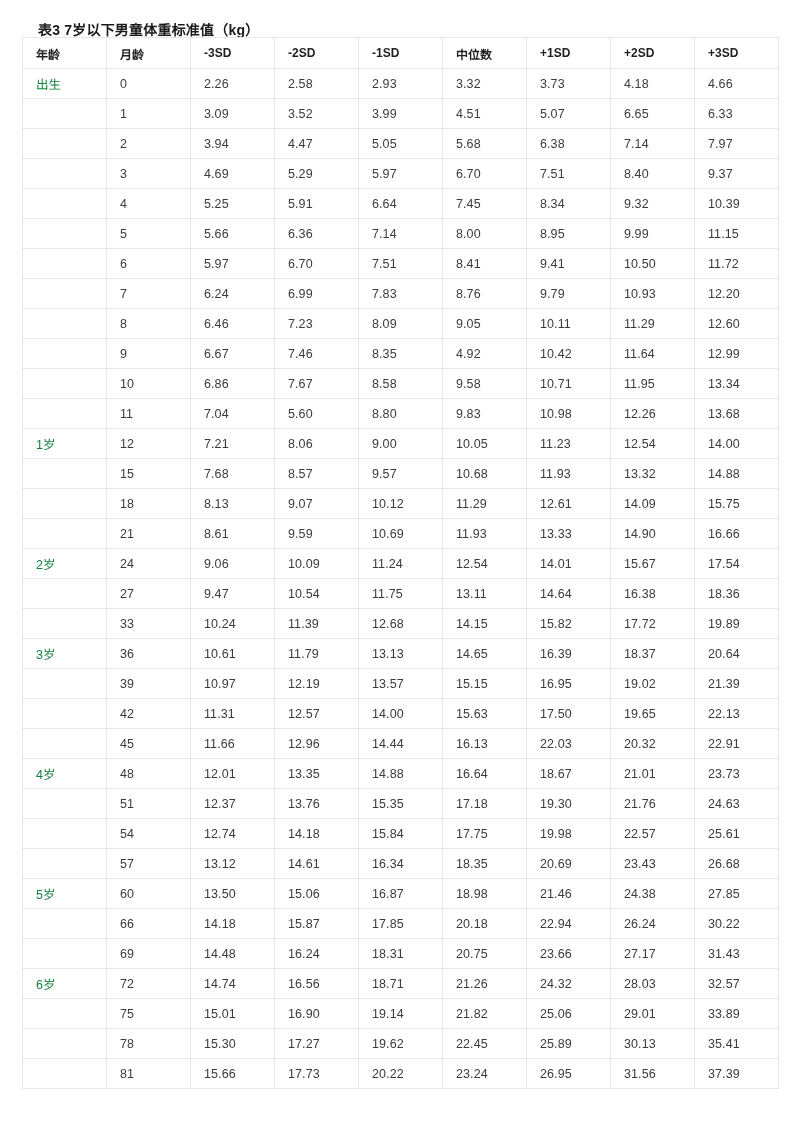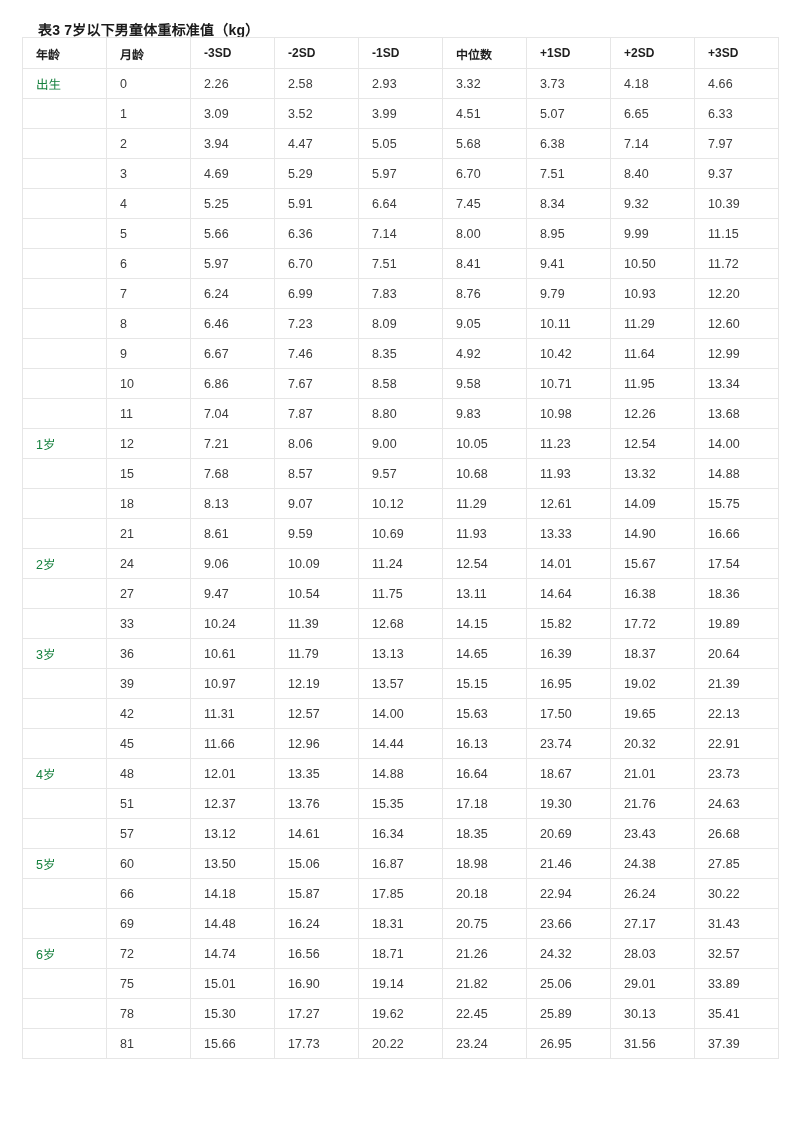--- a/index.html
+++ b/index.html
@@ -227,21 +227,21 @@
             <td>8.58</td>
             <td>9.58</td>
             <td>10.71</td>
             <td>11.95</td>
             <td>13.34</td>
           </tr>
           <tr>
             <td class="age-cell"></td>
             <td>11</td>
             <td>7.04</td>
-            <td>7.87</td>
+            <td>5.60</td>
             <td>8.80</td>
             <td>9.83</td>
             <td>10.98</td>
             <td>12.26</td>
             <td>13.68</td>
           </tr>
           <tr>
             <td class="age-cell">1岁</td>
             <td>12</td>
             <td>7.21</td>
@@ -351,21 +351,21 @@
             <td>19.65</td>
             <td>22.13</td>
           </tr>
           <tr>
             <td class="age-cell"></td>
             <td>45</td>
             <td>11.66</td>
             <td>12.96</td>
             <td>14.44</td>
             <td>16.13</td>
-            <td>23.74</td>
+            <td>22.03</td>
             <td>20.32</td>
             <td>22.91</td>
           </tr>
           <tr>
             <td class="age-cell">4岁</td>
             <td>48</td>
             <td>12.01</td>
             <td>13.35</td>
             <td>14.88</td>
             <td>16.64</td>
@@ -379,20 +379,31 @@
             <td>12.37</td>
             <td>13.76</td>
             <td>15.35</td>
             <td>17.18</td>
             <td>19.30</td>
             <td>21.76</td>
             <td>24.63</td>
           </tr>
           <tr>
             <td class="age-cell"></td>
+            <td>54</td>
+            <td>12.74</td>
+            <td>14.18</td>
+            <td>15.84</td>
+            <td>17.75</td>
+            <td>19.98</td>
+            <td>22.57</td>
+            <td>25.61</td>
+          </tr>
+          <tr>
+            <td class="age-cell"></td>
             <td>57</td>
             <td>13.12</td>
             <td>14.61</td>
             <td>16.34</td>
             <td>18.35</td>
             <td>20.69</td>
             <td>23.43</td>
             <td>26.68</td>
           </tr>
           <tr>

